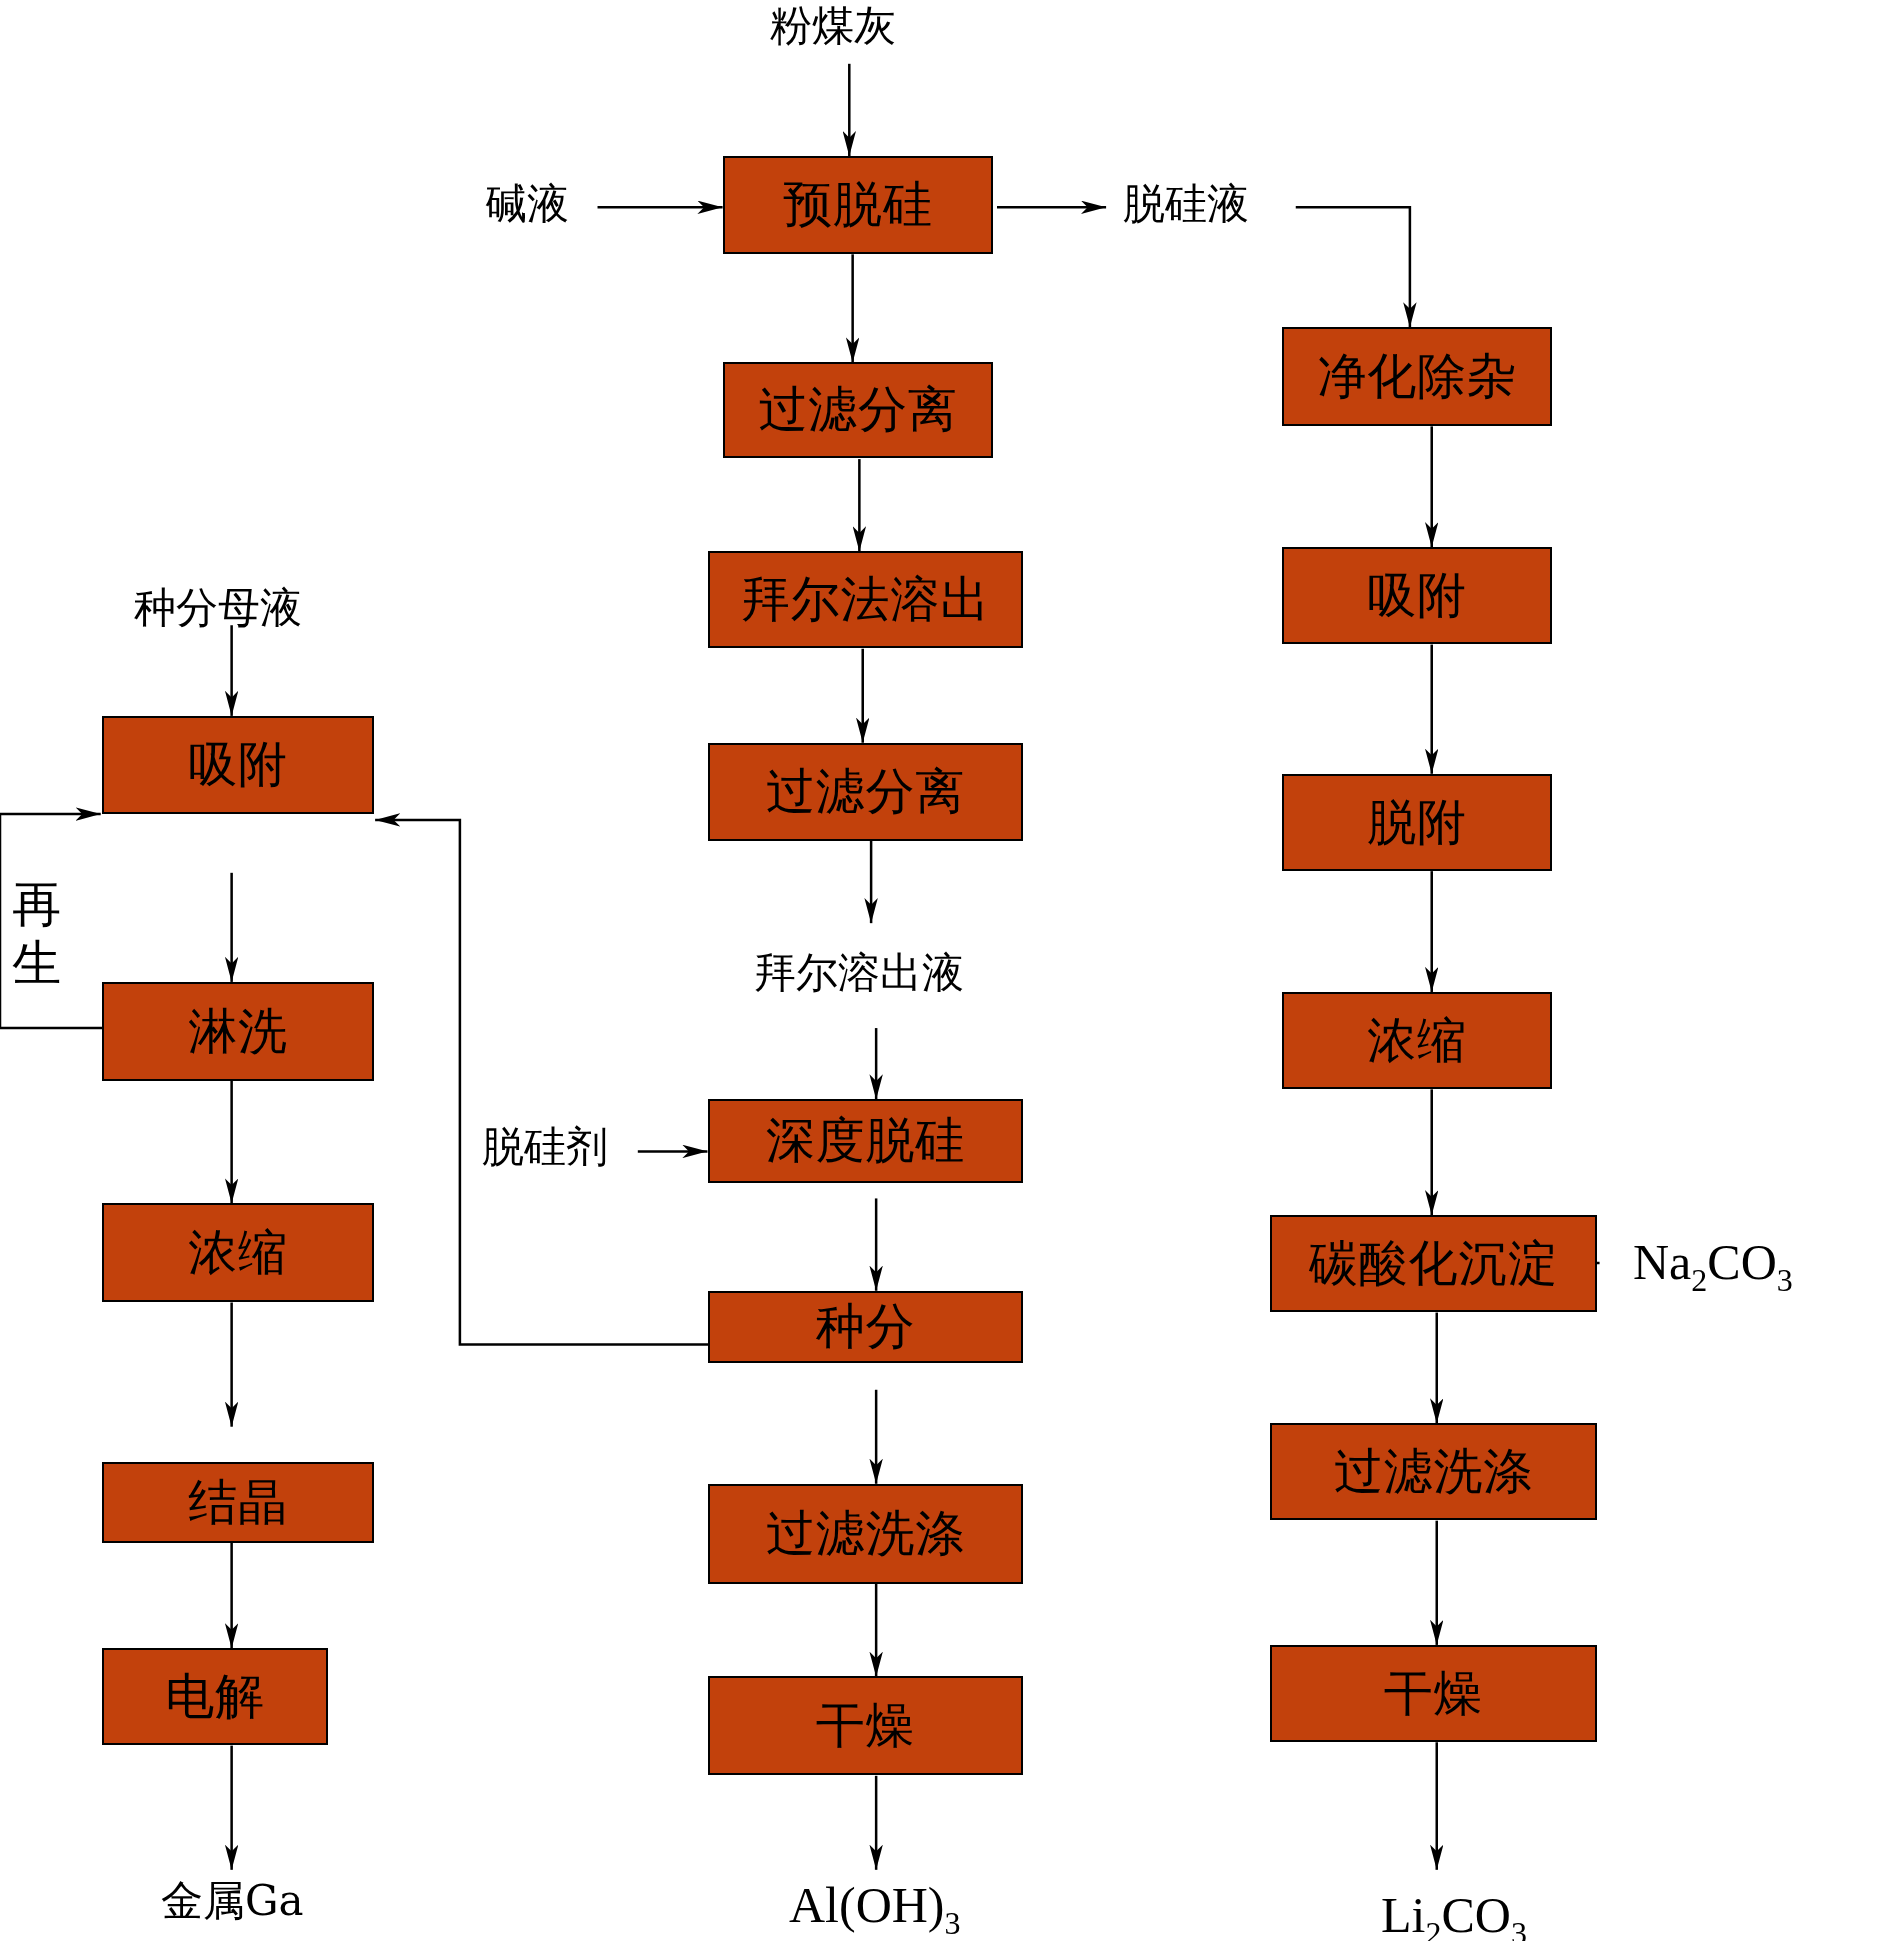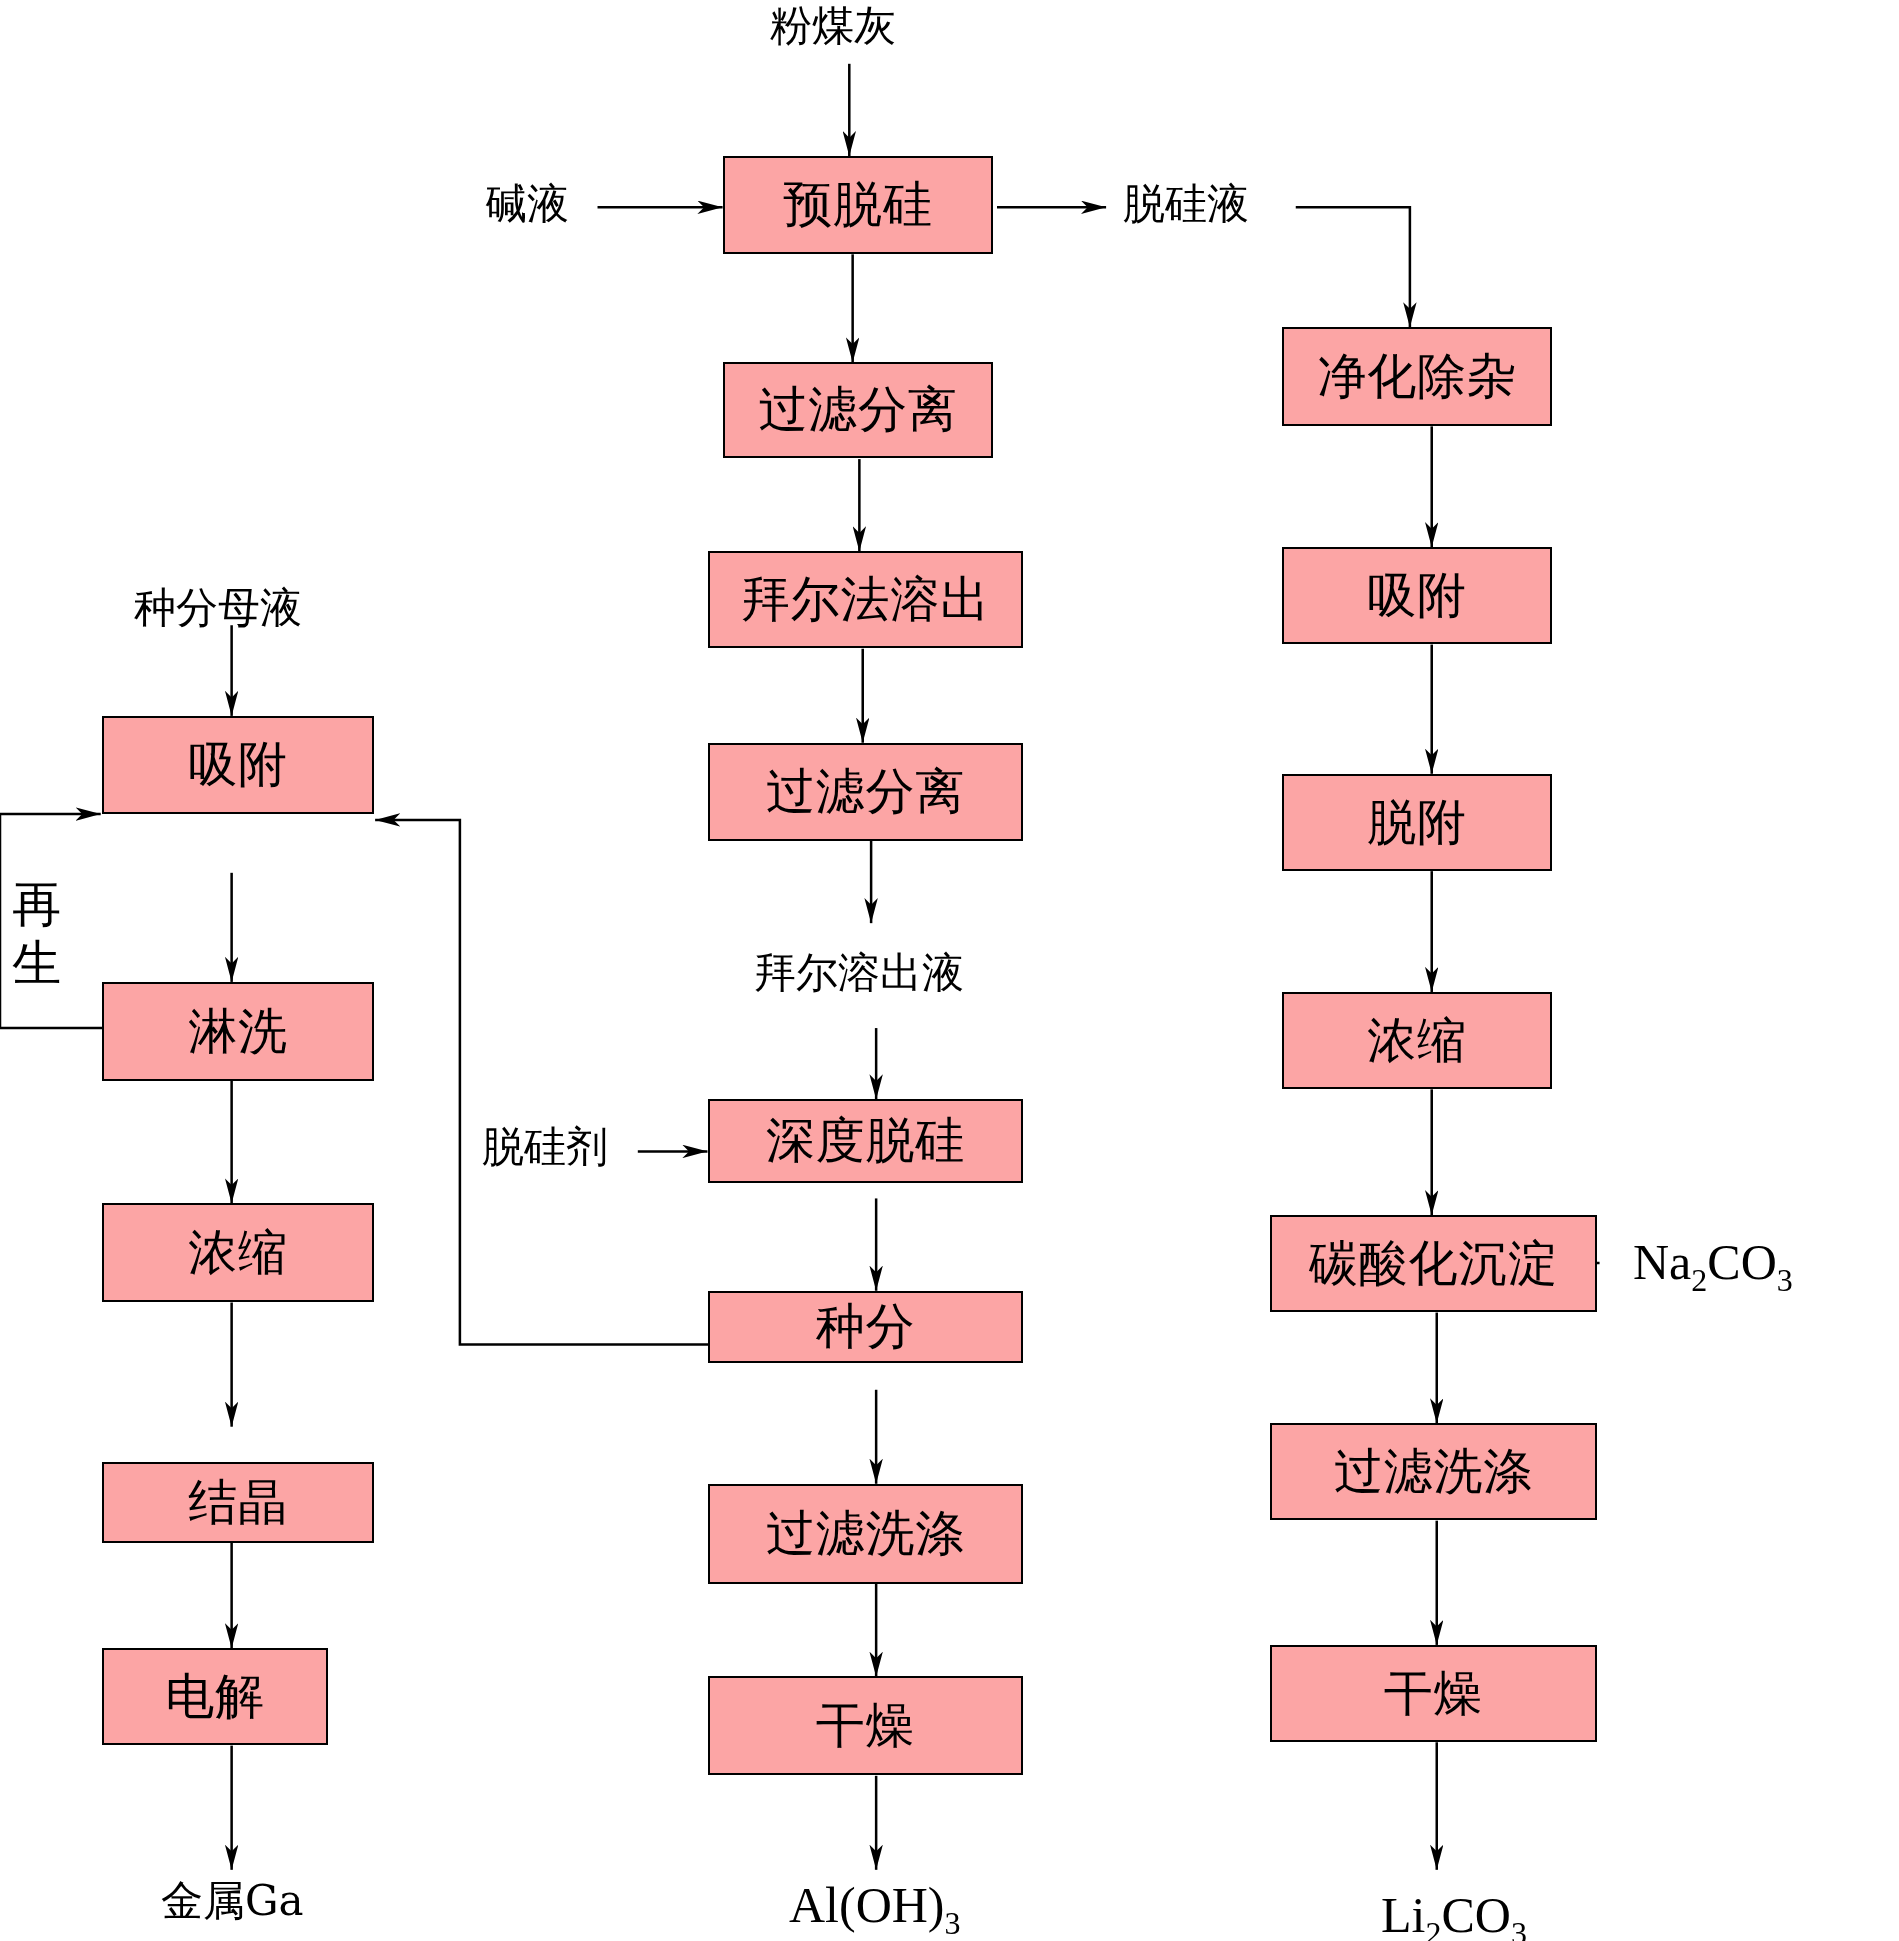--- a/index.html
+++ b/index.html
@@ -1,18 +1,18 @@
 <!DOCTYPE html>
 <html style="font-size:13.4px"><head>
 <meta charset="utf-8">
 <style>
   html, body { margin: 0; padding: 0; background: #ffffff; }
   #stage { position: relative; width: 1900px; height: 1942px; background: #fff; overflow: hidden;
            font-family: "DejaVu Serif", "Liberation Serif", serif; color: #000; }
-  .box { position: absolute; box-sizing: border-box; border: 2.5px solid #000; background: #fca5a5;
+  .box { position: absolute; box-sizing: border-box; border: 2.5px solid #000; background: #c2410c;
          display: flex; align-items: center; justify-content: center; font-size: 49px; letter-spacing: 0.8px; }
   .lbl { position: absolute; font-size: 42px; white-space: nowrap; line-height: 1; }
   .vlbl { position: absolute; font-size: 49px; line-height: 1.2; width: 50px; text-align: center; }
   .formula { font-family: "Liberation Serif", "DejaVu Serif", serif; font-size: 50px; }
   .formula sub { font-size: 32px; vertical-align: -11.7px; }
   svg#wires { position: absolute; left: 0; top: 0; }
 </style>
 </head>
 <body>
 

